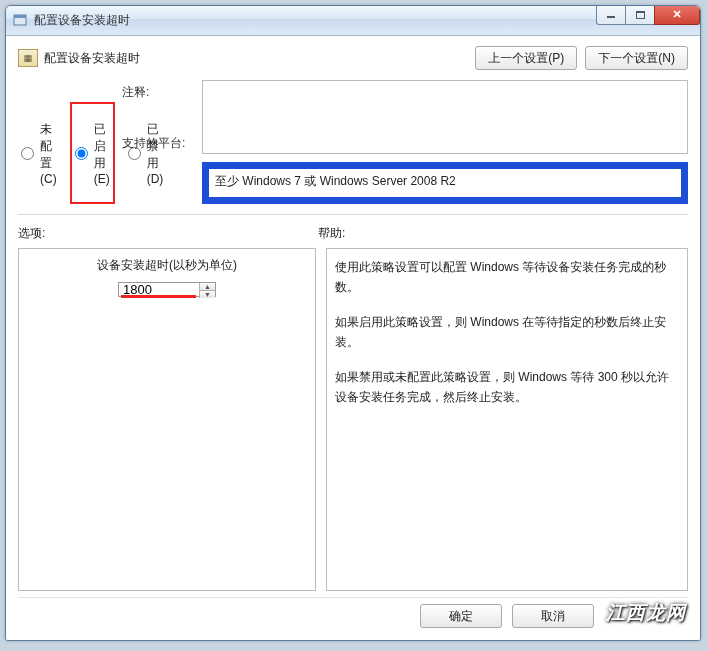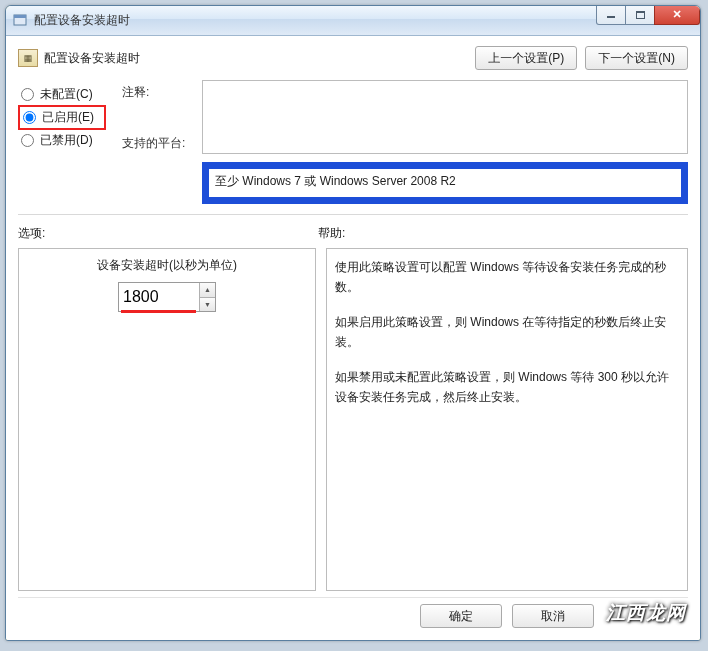--- a/index.html
+++ b/index.html
@@ -117,22 +117,23 @@
   
   .config-area {
     display: flex;
     gap: 16px;
     border-bottom: 1px solid #d9d9d9;
     padding-bottom: 10px;
   }
   .radio-col {
     width: 88px;
     display: flex;
-    flex-direction: column;
+    gap: 10px;
     padding-top: 4px;
+    margin-top: 18px;
   }
   .radio-item {
     display: flex;
     align-items: center;
     gap: 4px;
     font-size: 12px;
     color: #222;
     padding: 2px 3px;
   }
   .radio-item input { margin: 0 2px 0 0; }
@@ -203,24 +204,24 @@
     gap: 8px;
     flex-direction: column;
   }
   .spinner-wrap {
     display: flex;
     align-items: center;
     position: relative;
   }
   .spinner {
     width: 98px;
-    height: 30px;
+    height: 15px;
     border: 1px solid #9a9a9a;
     padding: 2px 18px 2px 4px;
-    font-size: 16px;
+    font-size: 13px;
   }
   .spinner-btns {
     position: absolute;
     right: 1px; top: 1px; bottom: 1px;
     width: 16px;
     display: flex; flex-direction: column;
   }
   .spinner-btns div {
     flex: 1;
     border-left: 1px solid #b0b0b0;

